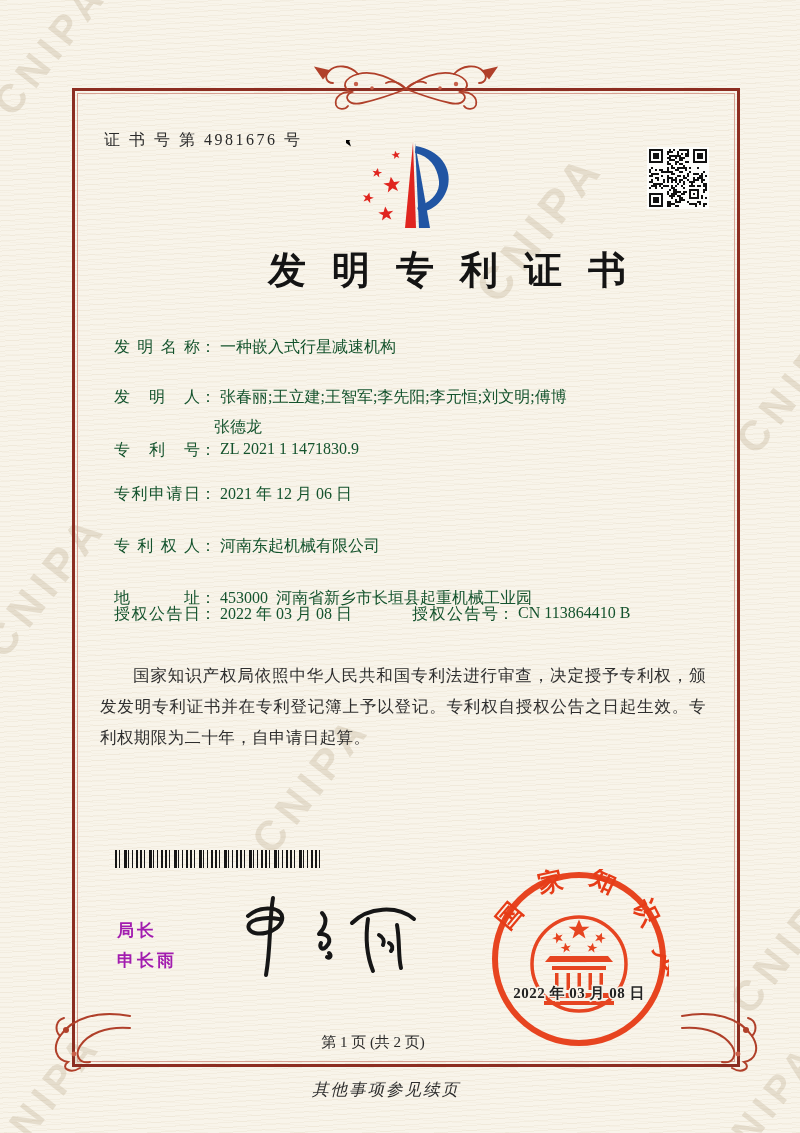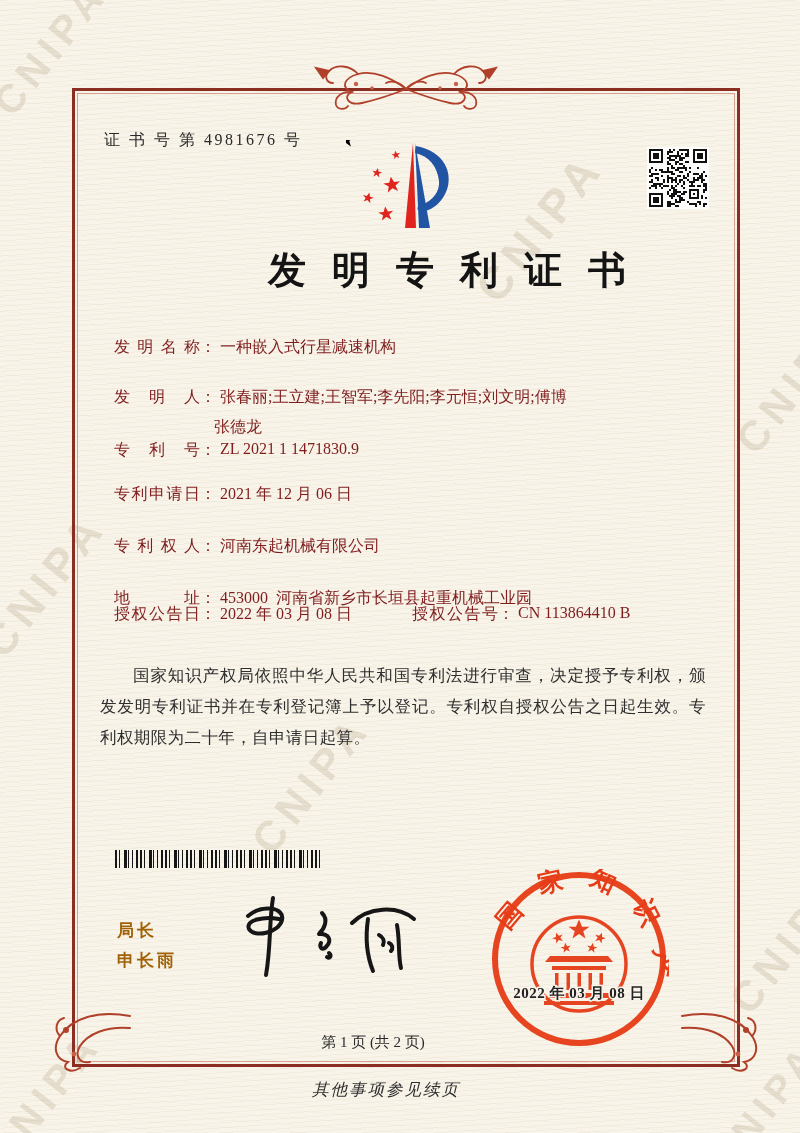--- a/index.html
+++ b/index.html
@@ -28,42 +28,42 @@
   .frame::after{
     content:"";position:absolute;inset:2px;border:1px solid #d8a193;pointer-events:none;
   }
   .abs{position:absolute;z-index:3;}
   .cert-no{left:104px;top:130px;font-size:16px;letter-spacing:2.5px;color:#2a2a2a;}
   .title{
     left:72px;top:245px;width:668px;text-align:center;
     font-size:38px;font-weight:bold;color:#141414;
     letter-spacing:26px;text-indent:26px;margin-left:41px;
   }
-  .frow{left:114px;font-size:16px;color:#7f1d1d;white-space:nowrap;}
+  .frow{left:114px;font-size:16px;color:#14532d;white-space:nowrap;}
   .flabel{display:inline-block;width:86px;text-align:justify;text-align-last:justify;vertical-align:top;}
   .fcolon{display:inline-block;width:16px;vertical-align:top;}
   .fvalue{display:inline-block;margin-left:4px;white-space:pre-wrap;vertical-align:top;}
   .fvalue2{margin-left:100px;margin-top:9px;}
   .grant2{position:absolute;left:298px;top:0;white-space:nowrap;}
   .bodytext{
     left:100px;width:606px;font-size:16.5px;
     line-height:31px;color:#2e2e2e;text-align:justify;letter-spacing:0.4px;
   }
   .bodytext p{margin:0;text-indent:2em;}
   .barcode{
     left:115px;top:850px;width:205px;height:18px;
     background-image:repeating-linear-gradient(90deg,
       #161616 0 2px, rgba(0,0,0,0) 2px 4px,
       #161616 4px 5px, rgba(0,0,0,0) 5px 9px,
       #161616 9px 12px, rgba(0,0,0,0) 12px 13px,
       #161616 13px 14px, rgba(0,0,0,0) 14px 17px,
       #161616 17px 18px, rgba(0,0,0,0) 18px 21px,
       #161616 21px 23px, rgba(0,0,0,0) 23px 25px);
   }
-  .director{left:117px;font-size:17px;color:#a16207;letter-spacing:3px;
+  .director{left:117px;font-size:17px;color:#a21caf;letter-spacing:3px;
     font-family:"Liberation Sans","DejaVu Sans",sans-serif;font-weight:bold;}
   .footer-page{left:72px;top:1033px;width:602px;text-align:center;font-size:15px;color:#2a2a2a;}
   .footer-note{left:0;top:1079px;width:772px;text-align:center;font-size:16.5px;font-style:italic;color:#2e2e2e;letter-spacing:2px;}
   svg{display:block;}
 </style>
 </head>
 <body>
 
 <div class="page">
 

